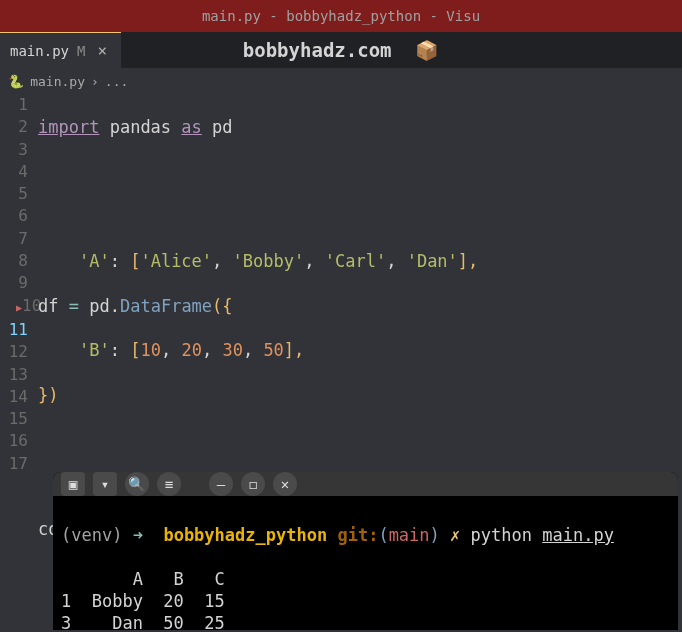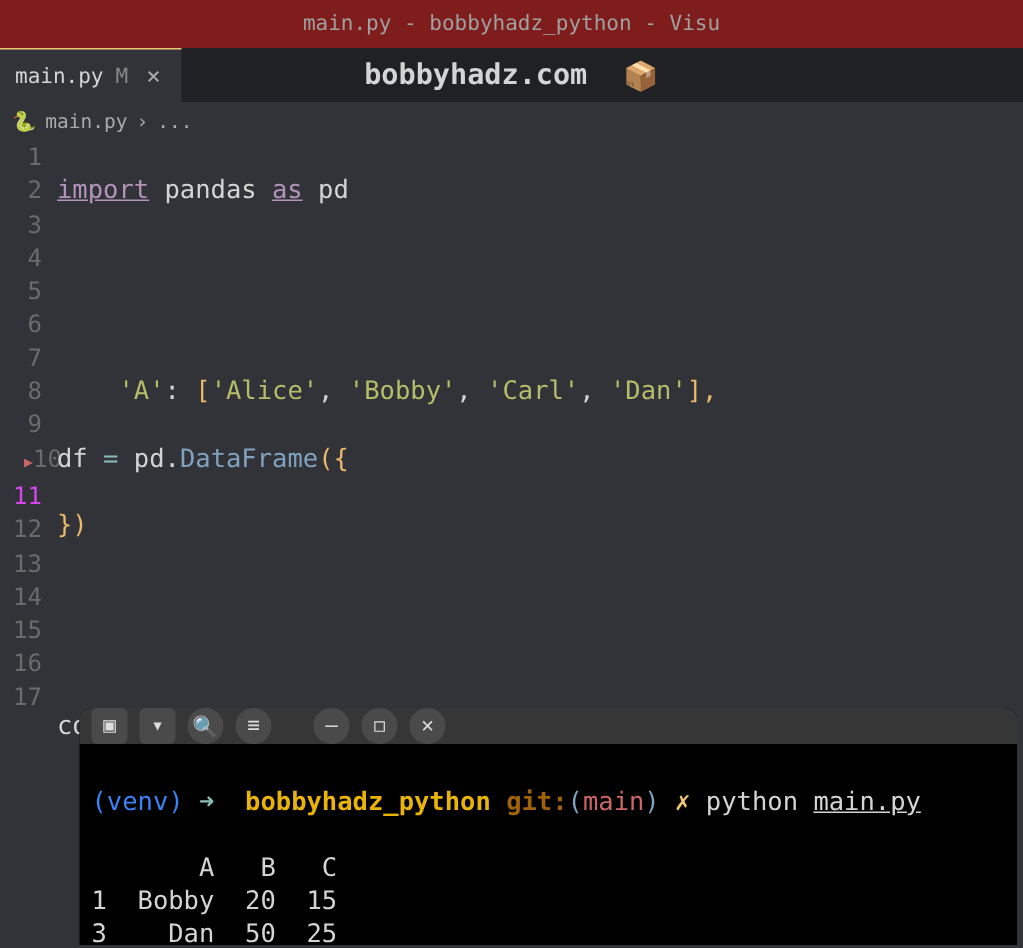--- a/index.html
+++ b/index.html
@@ -68,21 +68,21 @@
 }
 .gutter {
   width: 38px;
   text-align: right;
   padding-right: 10px;
   color: #6b6b6b;
   font-size: 16px;
   line-height: 22.3px;
   user-select: none;
 }
-.gutter .cur { color: #d946ef; }
+.gutter .cur { color: #7dd3fc; }
 .code {
   flex: 1;
   line-height: 22.3px;
   white-space: pre;
   font-size: 17px;
 }
 .kw { color: #b294bb; text-decoration: underline; }
 .ul { text-decoration-color: #6aafc5; }
 .id { color: #d4d4d4; }
 .eq { color: #8abeb7; }
@@ -138,21 +138,21 @@
   padding: 0 8px;
 }
 .term-spacer { flex: 0 0 auto; }
 .term-body {
   flex: 1;
   padding: 6px 8px;
   font-size: 17px;
   line-height: 22px;
   white-space: pre;
 }
-.venv { color: #3b82f6; }
+.venv { color: #a3a3a3; }
 .arrow { color: #8abeb7; }
 .proj { color: #eab308; font-weight: 700; }
 .git { color: #a16207; font-weight: bold; }
 .paren { color: #81a2be; }
 .branch { color: #cc6666; }
 .lightning { color: #f0c674; }
 .cmd { color: #d4d4d4; }
 .ul2 { text-decoration: underline; }
 </style>
 </head>
@@ -200,20 +200,21 @@
       <div>15</div>
       <div>16</div>
       <div>17</div>
   </div>
   <div class="code">
 <div><span class="kw">import</span> <span class="id ul">pandas</span> <span class="kw">as</span> <span class="id ul">pd</span></div>
 <div> </div>
 <div> </div>
 <div>    <span class="str">'A'</span><span>:</span> <span class="pn">[</span><span class="str">'Alice'</span><span>,</span> <span class="str">'Bobby'</span><span>,</span> <span class="str">'Carl'</span><span>,</span> <span class="str">'Dan'</span><span class="pn">],</span></div>
 <div><span class="id">df</span> <span class="eq">=</span> <span class="id ul">pd</span><span>.</span><span class="fn">DataFrame</span><span class="pn">({</span></div>
+<div>    <span class="str">'B'</span><span>:</span> <span class="pn">[</span><span class="num">10</span><span>,</span> <span class="num">20</span><span>,</span> <span class="num">30</span><span>,</span> <span class="num">50</span><span class="pn">],</span></div>
 <div><span class="pn">})</span></div>
 <div> </div>
 <div> </div>
 <div><span class="id">cols_equal</span> <span class="eq">=</span> <span class="id">df</span><span>.</span><span class="func">query</span><span class="pn">(</span><span class="str">'B != C'</span><span class="pn">)</span></div>
 <div> </div>
 
 
 
 
 

